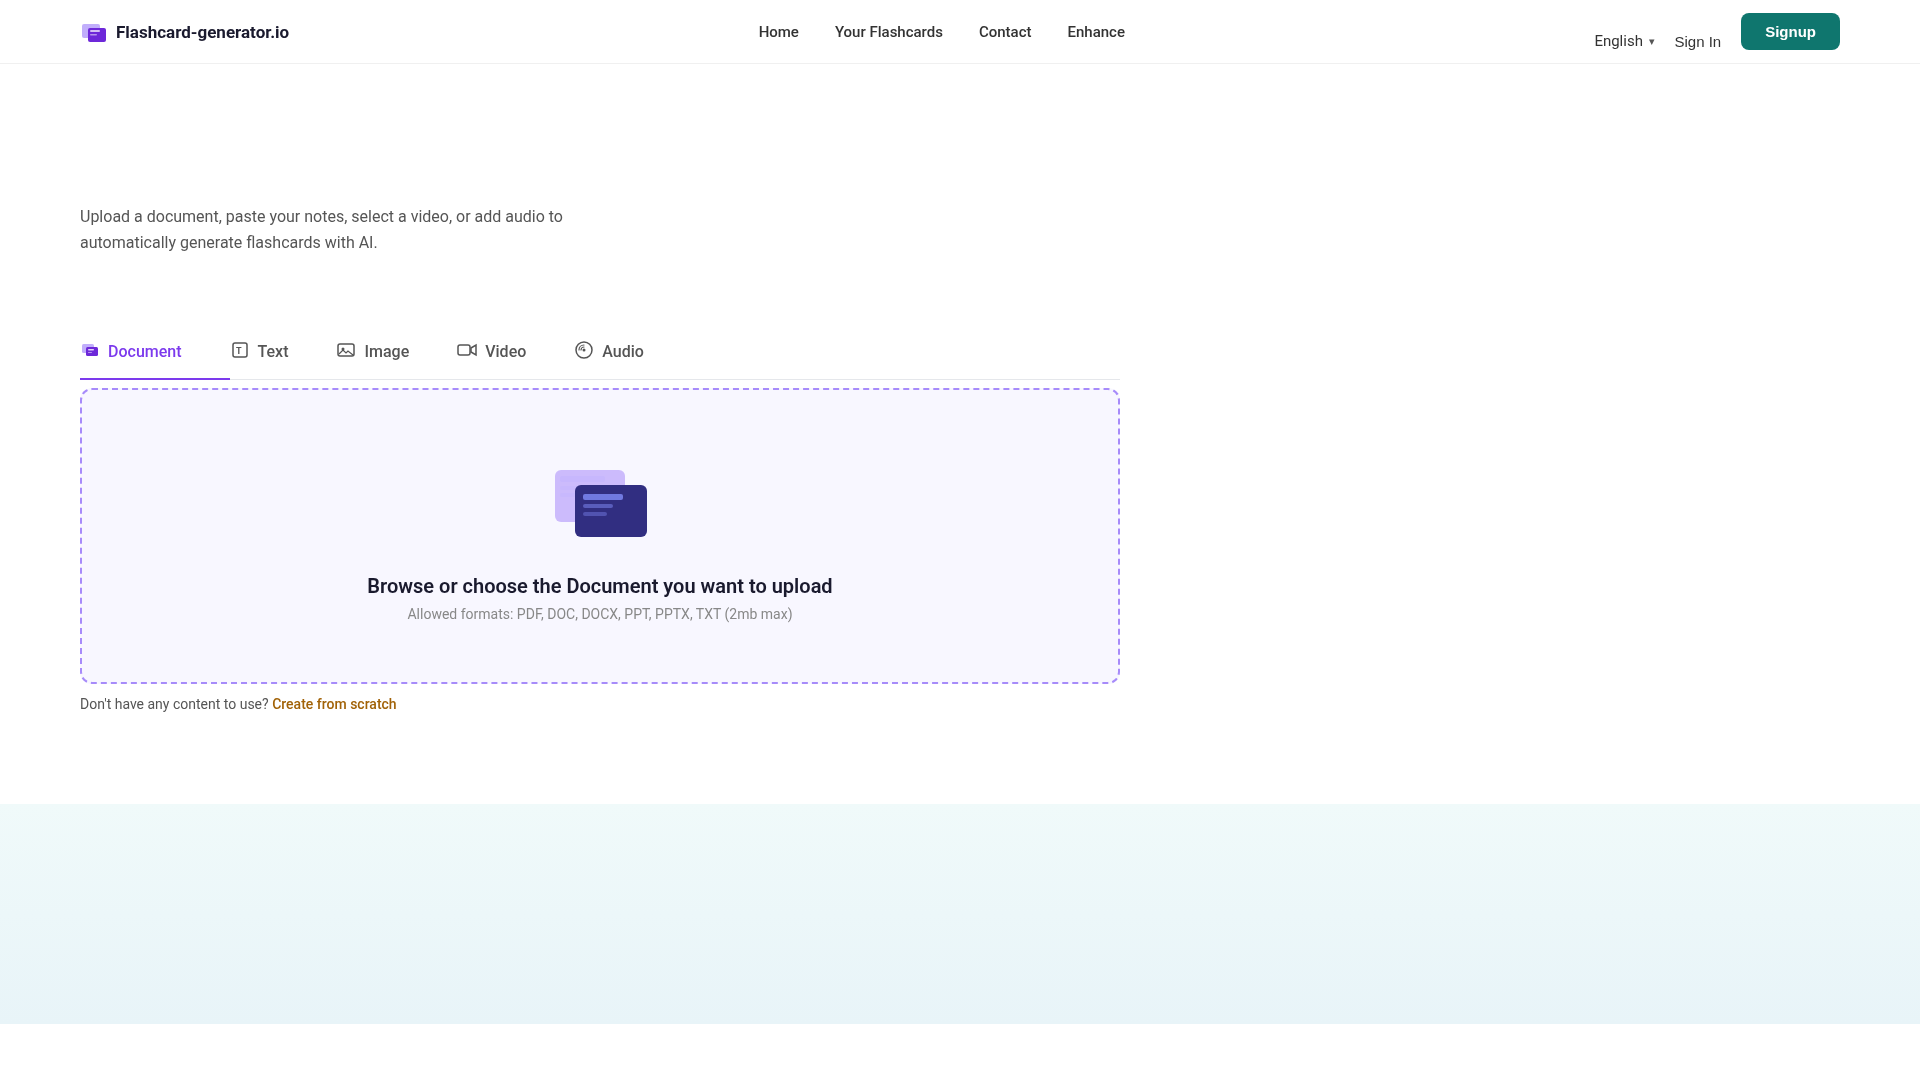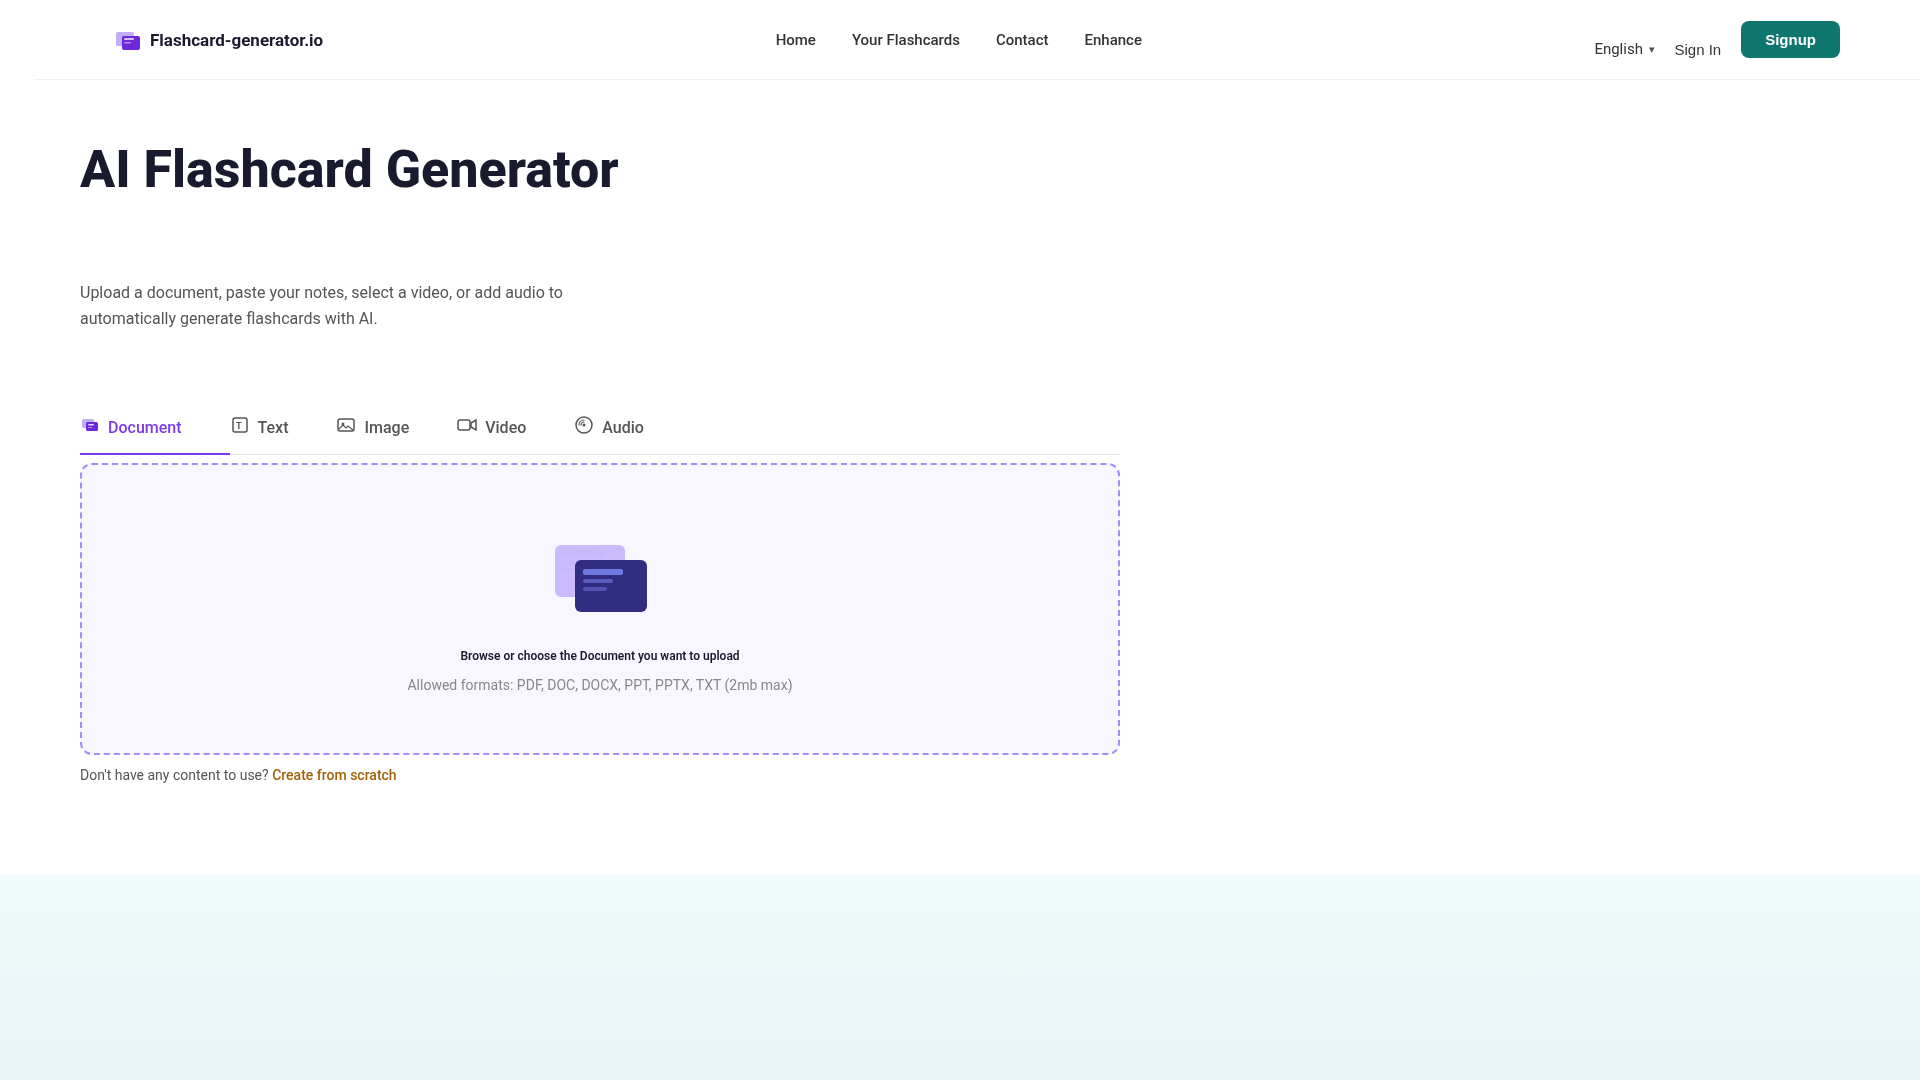--- a/index.html
+++ b/index.html
@@ -4,24 +4,23 @@
   <style>
     * { margin: 0; padding: 0; box-sizing: border-box; }
     body { font-family: -apple-system, BlinkMacSystemFont, 'Segoe UI', Roboto, sans-serif; background: #fff; color: #1a1a2e; }
 
     
     .navbar {
       display: flex;
       align-items: center;
       justify-content: space-between;
       padding: 0 80px;
-      height: 80px;
+      height: 64px;
       border-bottom: 1px solid #f0f0f0;
       background: #fff;
-      margin-left: 34px;
     }
     .nav-logo {
       display: flex;
       align-items: center;
       gap: 8px;
       font-weight: 700;
       font-size: 17px;
       color: #1a1a2e;
       text-decoration: none;
     }
@@ -151,24 +150,24 @@
       align-items: center;
       justify-content: center;
       padding: 60px 40px;
       cursor: pointer;
       min-height: 220px;
     }
     .upload-illustration {
       margin-bottom: 20px;
     }
     .upload-text {
-      font-size: 12px;
+      font-size: 20px;
       font-weight: 600;
       color: #1a1a2e;
-      margin-bottom: 14px;
+      margin-bottom: 8px;
     }
     .upload-formats {
       font-size: 14px;
       color: #888;
     }
     .scratch-text {
       padding: 12px 80px;
       font-size: 14px;
       color: #555;
     }
@@ -213,21 +212,20 @@
     <div class="lang-selector">
       <span>English</span>
       <span class="lang-chevron">▾</span>
     </div>
     <button class="sign-in-btn">Sign In</button>
     <button class="signup-btn">Signup</button>
   </div>
 </nav>
 
 <section class="hero">
-  <div class="hero-title-black">AI Flashcard Generator</div>
   <div class="hero-title-gradient">
     <br>
   </div>
   <p class="hero-subtitle">Upload a document, paste your notes, select a video, or add audio to automatically generate flashcards with AI.</p>
 </section>
 
 <div class="tabs-container">
   <div class="tabs">
     <div class="tab active">
       <span class="tab-icon">

